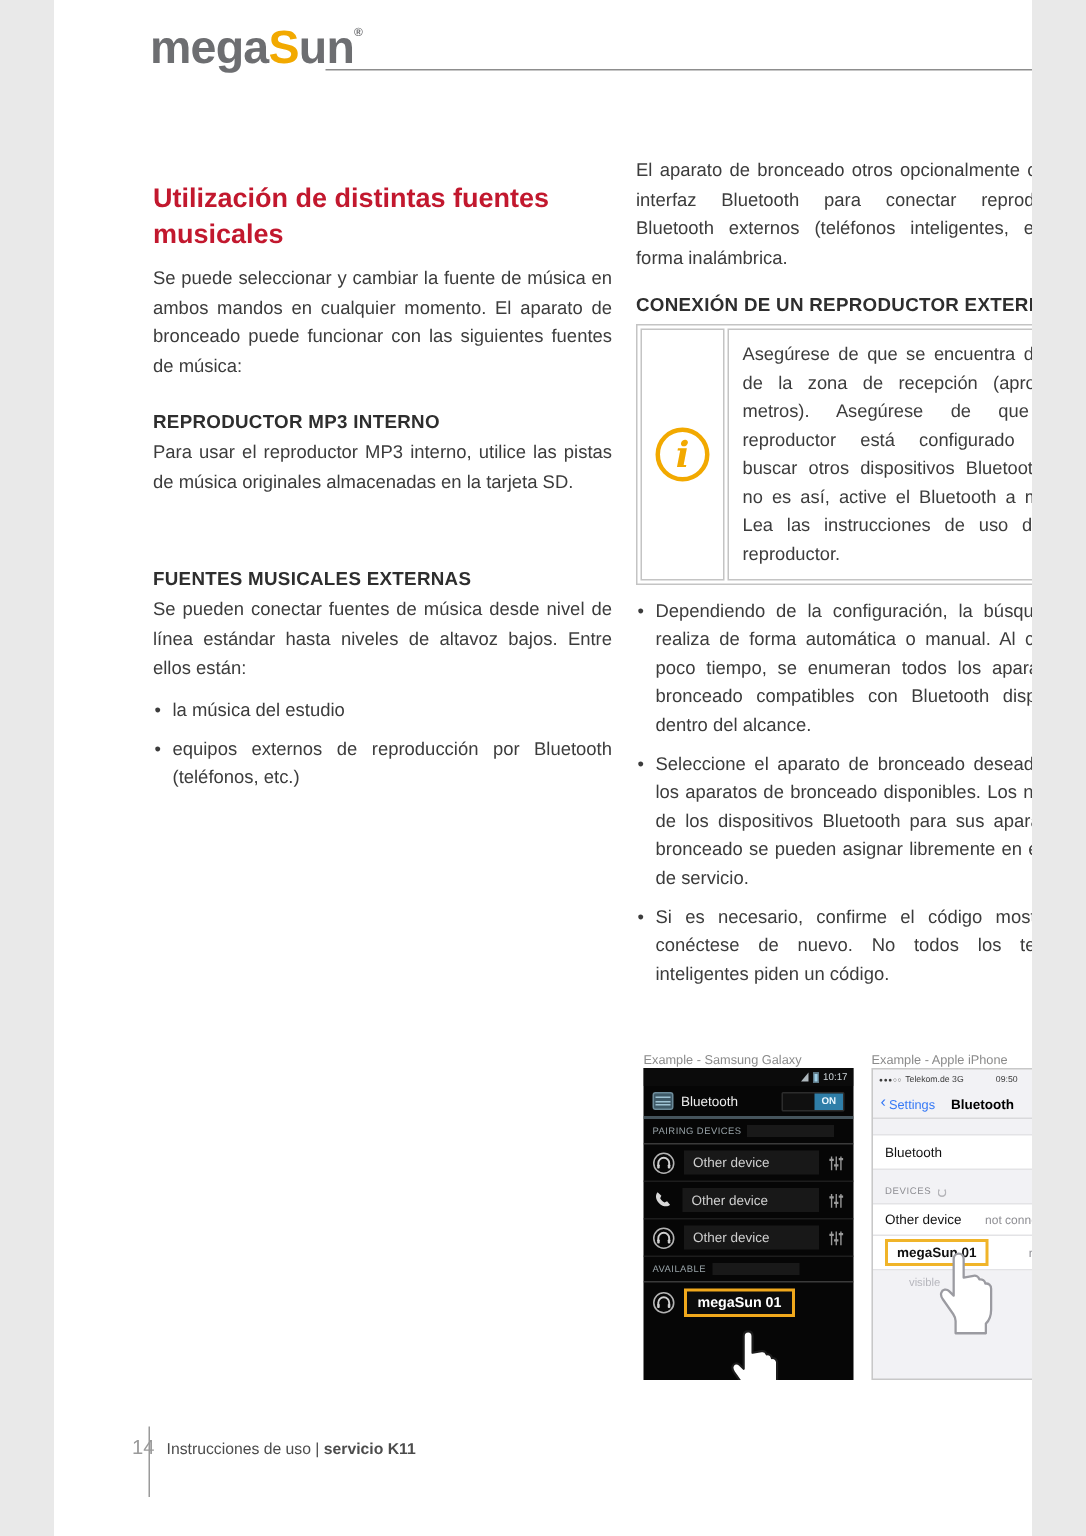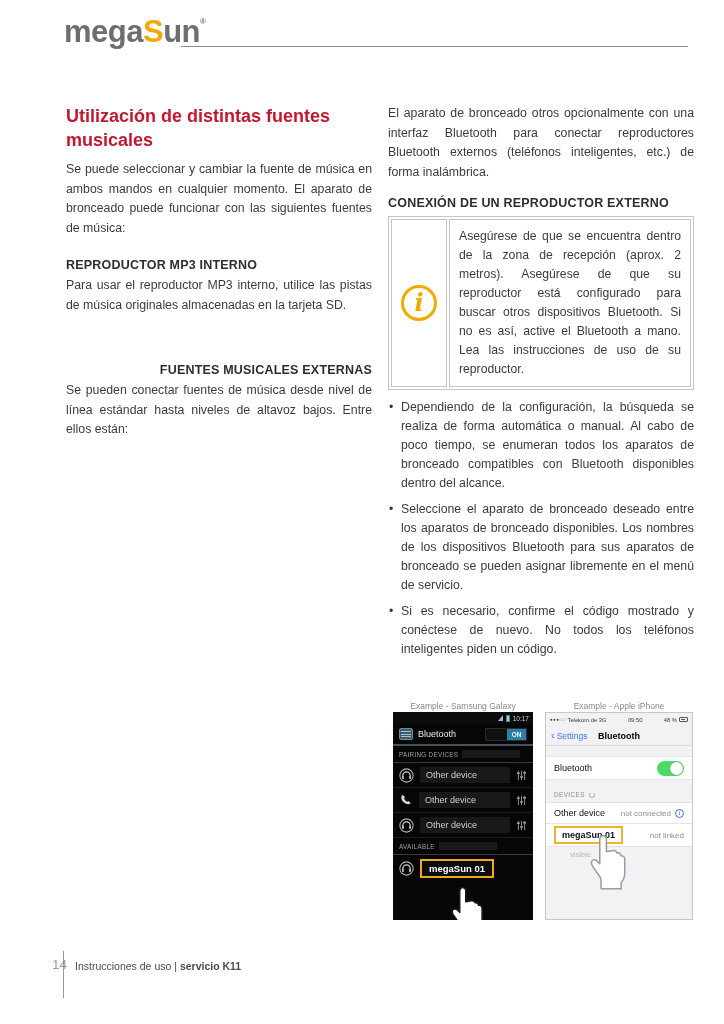--- a/index.html
+++ b/index.html
@@ -2,55 +2,55 @@
 <html style="--red: #c2182e; --yellow: #f2a900; --gray: #6d6e71;"><head>
 <meta charset="utf-8">
 <style>
   :root{
     --red:#c2182e; --yellow:#f2a900; --gray:#6d6e71;
     --body:#3c3c3c;
   }
   *{box-sizing:border-box;}
   html,body{margin:0;padding:0;background:#e9e9e9;}
   .page{
-    position:relative;width:724px;height:1024px;background:#ffffff;
+    position:relative;width:652px;height:1024px;background:#ffffff;
     font-family:"Liberation Sans",sans-serif;color:var(--body);
     overflow:hidden;margin:0 auto;
   }
 
   
   .logo{position:absolute;left:64px;top:14px;font-size:31px;font-weight:bold;color:var(--gray);letter-spacing:-0.5px;}
   .logo .accent{color:var(--yellow);}
   .logo sup{font-size:8px;vertical-align:18px;letter-spacing:0;}
   .header-rule{position:absolute;left:181px;top:46px;width:507px;height:1px;background:#8d8d8d;}
 
   
   .col{position:absolute;top:104px;width:306px;}
   .col-left{left:66px;}
   .col-right{left:388px;}
-  h1{margin:0 0 8px 0;font-size:18px;line-height:24px;color:var(--red);font-weight:bold;}
+  h1{margin:16px 0 8px 0;font-size:18px;line-height:24px;color:var(--red);font-weight:bold;}
   h1 sup{font-size:10px;vertical-align:6px;}
   .subhead{margin:12px 0 4px 0;font-size:12.5px;font-weight:bold;color:#2e2e2e;letter-spacing:.2px;}
   p.body{margin:0;font-size:12.3px;line-height:19.5px;text-align:justify;}
-  .mt14{margin-top:14px;} .mt20{margin-top:20px;} .mt48{margin-top:48px;text-align:right;}
+  .mt14{margin-top:14px;} .mt20{margin-top:20px;} .mt48{margin-top:48px;}
   ul.bullets{list-style:none;margin:8px 0 0 0;padding:0;}
   ul.bullets li{position:relative;padding-left:13px;margin-bottom:7px;font-size:12.3px;line-height:19px;text-align:justify;}
   ul.bullets li::before{content:"•";position:absolute;left:1px;top:0;}
 
   
   .info-box{margin-top:6px;border:1px solid #c4c4c4;padding:2px;display:flex;gap:2px;background:#fff;}
   .info-box .cell{border:1px solid #c4c4c4;}
   .info-box .icon-cell{width:56px;display:flex;align-items:center;justify-content:center;}
   .info-icon{width:36px;height:36px;border:3px solid var(--yellow);border-radius:50%;
     display:flex;align-items:center;justify-content:center;color:var(--yellow);
     font-family:"DejaVu Serif",serif;font-style:italic;font-weight:bold;font-size:24px;line-height:1;}
   .info-box .text-cell{flex:1;padding:7px 9px;font-size:12.2px;line-height:19px;text-align:justify;}
 
   
-  .ex-caption{position:absolute;top:701px;font-size:8.5px;color:#8a8a8a;text-align:center;}
+  .ex-caption{position:absolute;top:701px;font-size:8.5px;color:#8a8a8a;}
   .cap-samsung{left:393px;width:140px;}
   .cap-iphone{left:545px;width:148px;}
 
   
   .phone-s{position:absolute;left:393px;top:712px;width:140px;height:208px;background:#060606;overflow:hidden;color:#d6d6d6;}
   .s-status{height:12px;display:flex;justify-content:flex-end;align-items:center;gap:3px;padding:0 4px;background:#0b0b0b;font-size:6.5px;color:#cfd6da;}
   .s-sig{width:0;height:0;border-left:5px solid transparent;border-bottom:6px solid #aeb8bd;}
   .s-batt{width:4px;height:7px;background:#9fd0e8;border:1px solid #5e7a88;}
   .s-title{height:22px;display:flex;align-items:center;gap:5px;padding:0 6px;border-bottom:2px solid #45545c;}
   .s-bticon{width:14px;height:12px;border-radius:2px;background:#3f5a68;border:1px solid #6c8punk;border:1px solid #6c8b9a;display:flex;flex-direction:column;justify-content:space-evenly;padding:1px;}
@@ -107,20 +107,24 @@
   <div class="logo"><span>mega</span><span class="accent">S</span><span>un</span><sup>®</sup></div>
   <div class="header-rule"></div>
 
   <div class="col col-left">
     <h1>Utilización de distintas fuentes musicales</h1>
     <p class="body">Se puede seleccionar y cambiar la fuente de música en ambos mandos en cualquier momento. El aparato de bronceado puede funcionar con las siguientes fuentes de música:</p>
     <div class="subhead mt20">REPRODUCTOR MP3 INTERNO</div>
     <p class="body">Para usar el reproductor MP3 interno, utilice las pistas de música originales almacenadas en la tarjeta SD.</p>
     <div class="subhead mt48">FUENTES MUSICALES EXTERNAS</div>
     <p class="body">Se pueden conectar fuentes de música desde nivel de línea estándar hasta niveles de altavoz bajos. Entre ellos están:</p>
+    <ul class="bullets">
+      <li>la música del estudio</li>
+      <li>equipos externos de reproducción por Bluetooth (teléfonos, etc.)</li>
+    </ul>
   </div>
 
   <div class="col col-right">
     <p class="body">El aparato de bronceado otros opcionalmente con una interfaz Bluetooth para conectar reproductores Bluetooth externos (teléfonos inteligentes, etc.) de forma inalámbrica.</p>
     <div class="subhead mt14">CONEXIÓN DE UN REPRODUCTOR EXTERNO</div>
 
     <div class="info-box">
       <div class="cell icon-cell">
         <div class="info-icon">i</div>
       </div>

